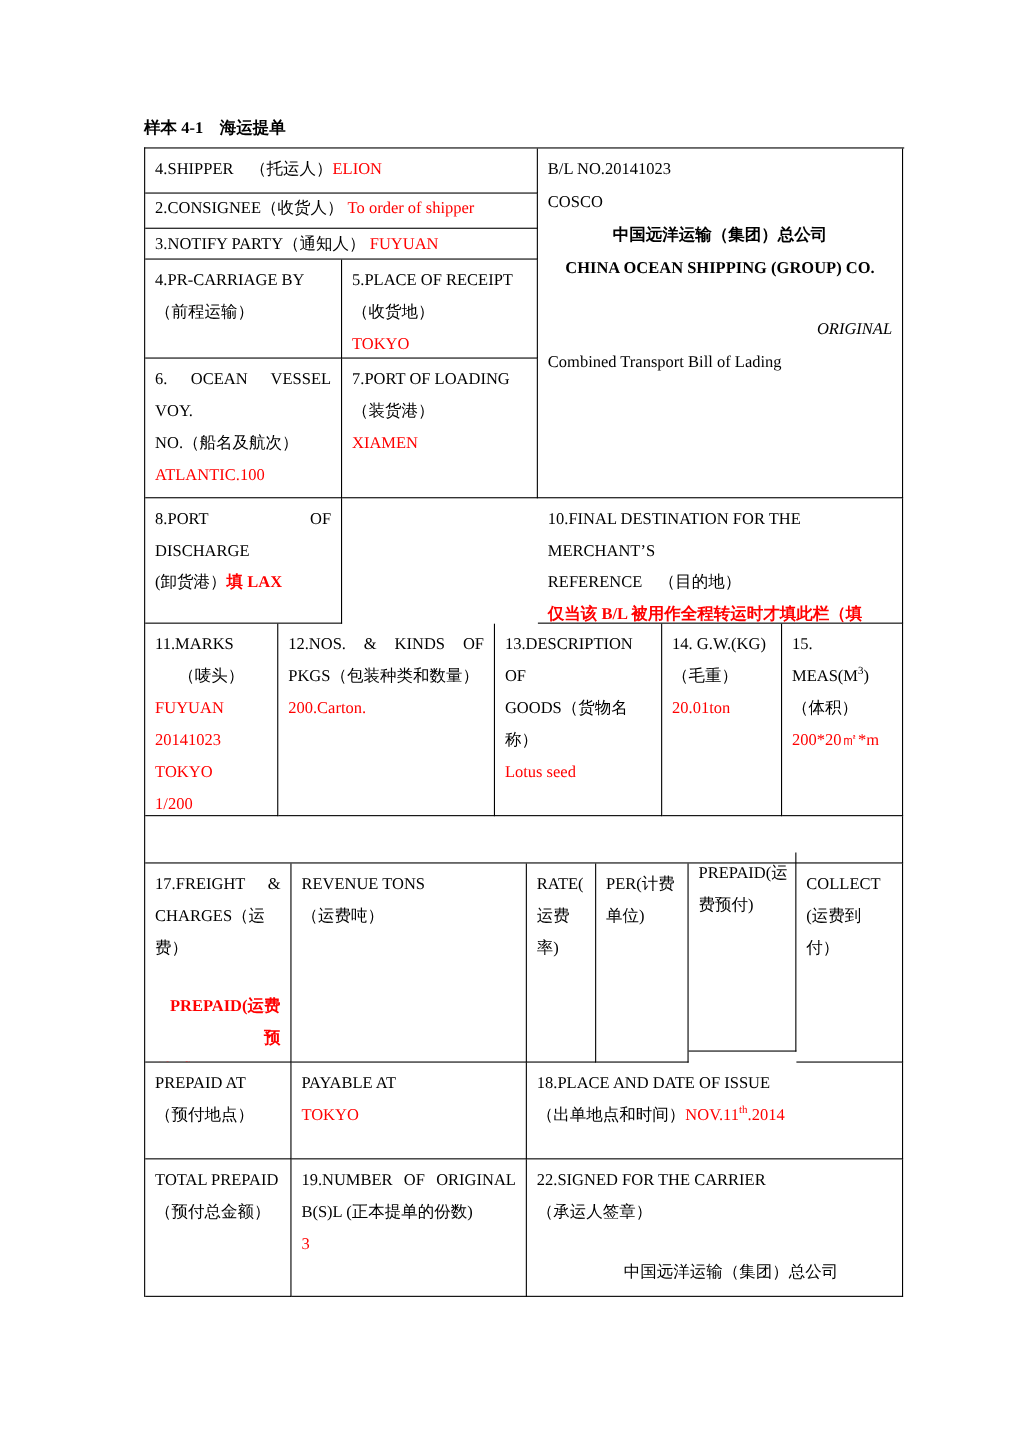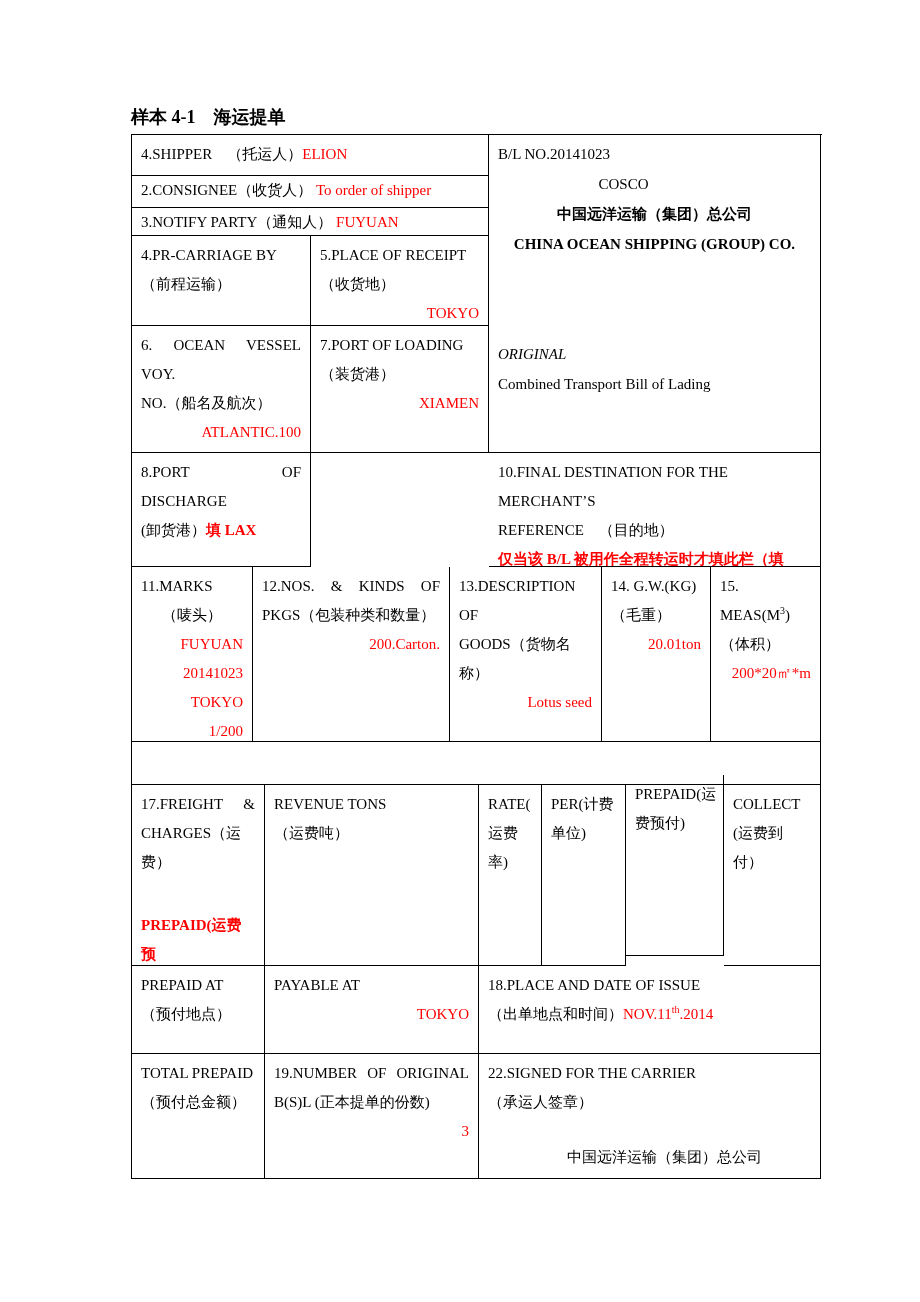--- a/index.html
+++ b/index.html
@@ -1,35 +1,35 @@
 <!DOCTYPE html>
 <html><head>
 <meta charset="utf-8">
 <style>
   html,body{margin:0;padding:0;background:#fff;}
   .page{position:relative;width:920px;height:1302px;background:#ffffff;overflow:hidden;
         font-family:"Liberation Serif","DejaVu Serif",serif;color:#000;}
-  .doc-title{position:absolute;left:131px;top:105px;font-size:18px;font-weight:bold;line-height:24px;}
+  .doc-title{position:absolute;left:131px;top:105px;font-size:15px;font-weight:bold;line-height:24px;}
   .bl-table{position:absolute;left:131px;top:134px;width:690px;height:1044px;
             border-top:1.5px solid #000;border-left:1.5px solid #000;}
   .cell{position:absolute;box-sizing:border-box;border-right:1.5px solid #000;border-bottom:1.5px solid #000;
         padding:5px 9px 0 9px;font-size:15px;line-height:29px;overflow:hidden;}
   .cell-sm{line-height:20px;padding-top:4px;}
   .bl-box{line-height:30px;padding-top:4px;}
   .ln{display:block;}
-  .red{color:#ff0000;text-align:right;}
+  .red{color:#ff0000;}
   .redb{color:#ff0000;font-weight:bold;}
   .b{font-weight:bold;}
   .i{font-style:italic;}
   .ctr{text-align:center;}
-  .right-off{text-align:center;padding-right:62px;}
+  .right-off{text-align:left;padding-right:62px;}
   .jl{text-align:justify;text-align-last:justify;}
   .sup{font-size:10px;vertical-align:super;line-height:0;}
-  .mt2{margin-top:80px;}
-  .mt3{margin-top:34px;}
+  .mt2{margin-top:26px;text-align:right;}
+  .mt3{margin-top:24px;text-align:right;}
   .mt4{margin-top:26px;}
   .sig{text-align:center;padding-left:30px;}
 </style>
 </head>
 <body>
 
 <div class="page">
 
   <div class="doc-title">样本 4-1　海运提单</div>
 

